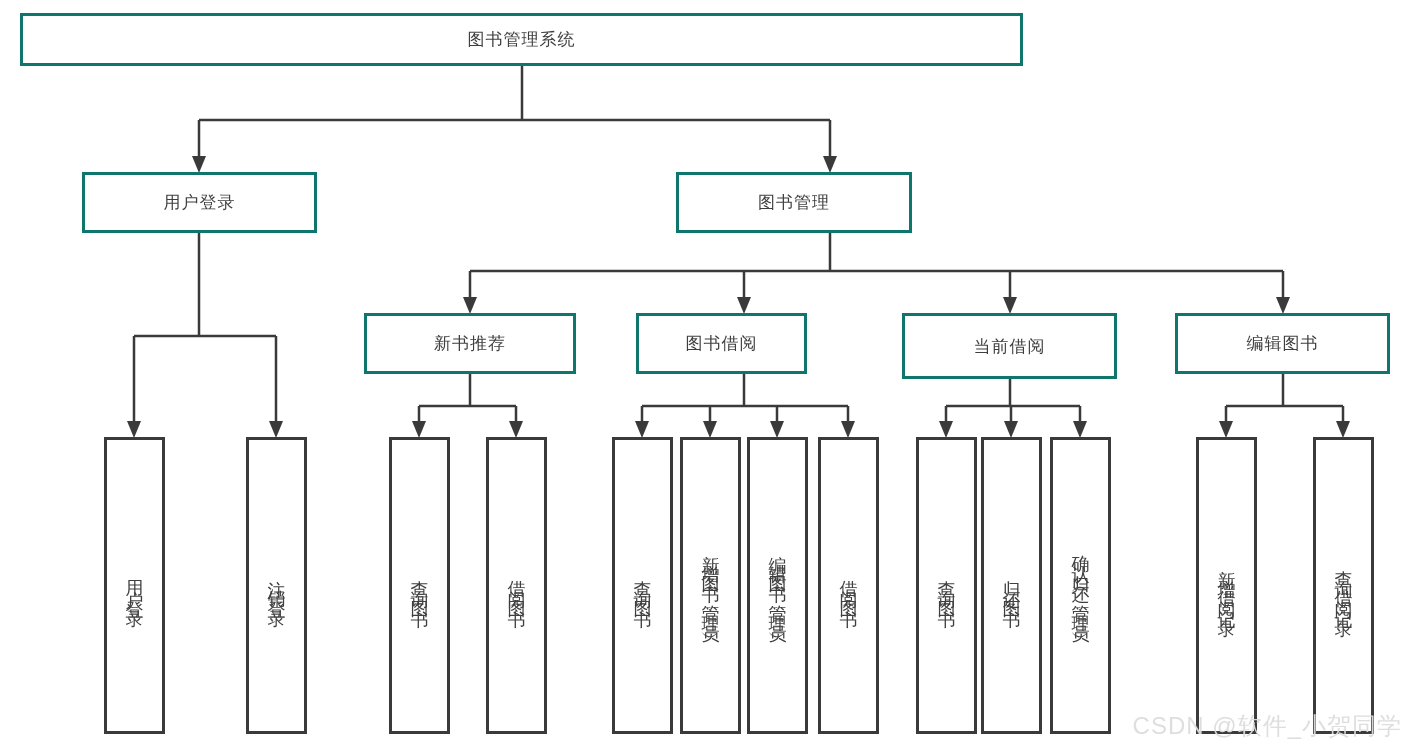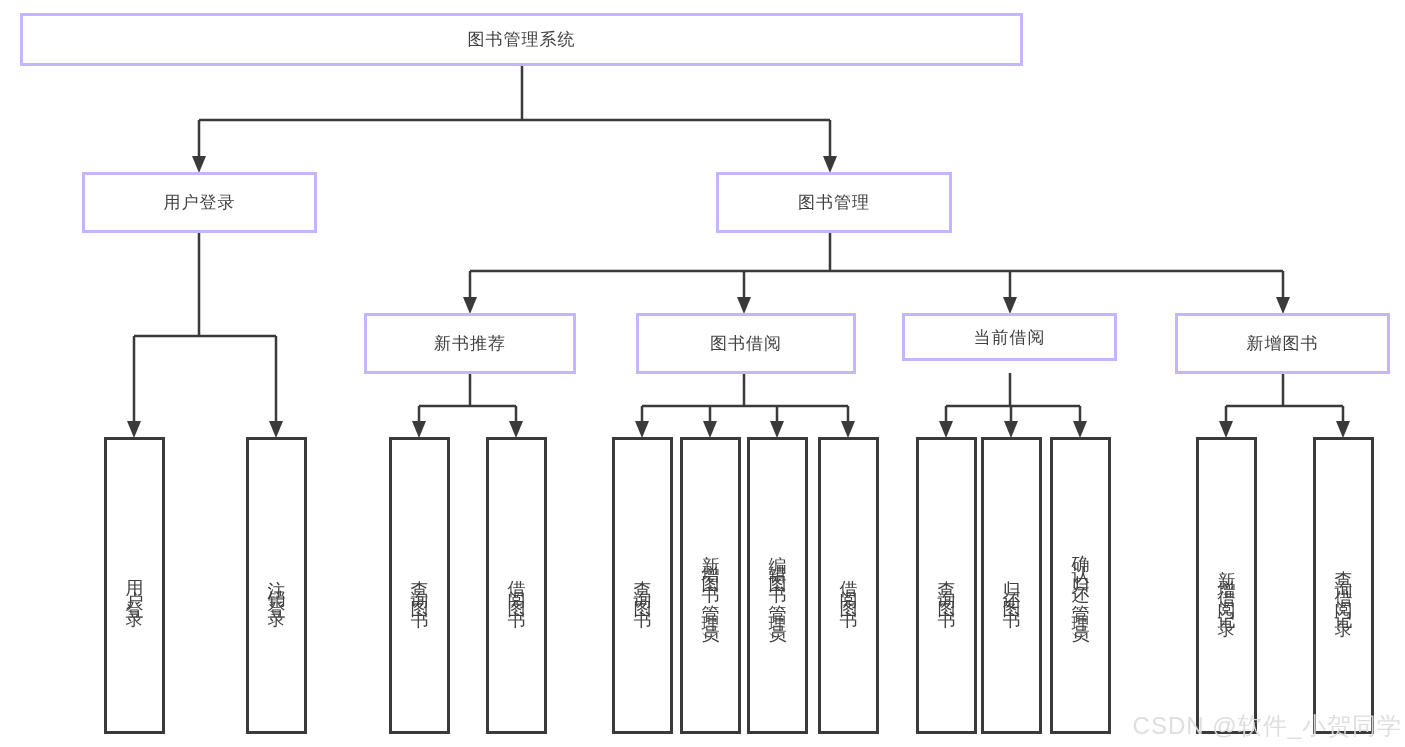--- a/index.html
+++ b/index.html
@@ -16,21 +16,21 @@
     overflow: hidden;
   }
   #connectors {
     position: absolute;
     left: 0; top: 0;
     z-index: 0;
   }
   .node {
     position: absolute;
     box-sizing: border-box;
-    border: 3px solid #c4b5fd;
+    border: 3px solid #0f766e;
     background: #ffffff;
     display: flex;
     align-items: center;
     justify-content: center;
     color: #3f3f3f;
     font-size: 17px;
     letter-spacing: 1px;
     z-index: 1;
   }
   .leaf {
@@ -116,35 +116,35 @@
     </g>
   </svg>
 
   <div class="node" style="left:20px; top:13px; width:1003px; height:53px;">
     <span>图书管理系统</span>
   </div>
 
   <div class="node" style="left:82px; top:172px; width:235px; height:61px;">
     <span>用户登录</span>
   </div>
-  <div class="node" style="left:716px; top:172px; width:236px; height:61px;align-items:center;">
+  <div class="node" style="left:676px; top:172px; width:236px; height:61px;align-items:center;">
     <span>图书管理</span>
   </div>
 
   <div class="node" style="left:364px; top:313px; width:212px; height:61px;text-align:center;">
     <span>新书推荐</span>
   </div>
-  <div class="node" style="left:636px; top:313px; width:220px; height:61px;">
+  <div class="node" style="left:636px; top:313px; width:171px; height:61px;">
     <span>图书借阅</span>
   </div>
-  <div class="node" style="left:902px; top:313px; width:215px; height:48px;">
+  <div class="node" style="left:902px; top:313px; width:215px; height:66px;">
     <span>当前借阅</span>
   </div>
   <div class="node" style="left:1175px; top:313px; width:215px; height:61px;">
-    <span>新增图书</span>
+    <span>编辑图书</span>
   </div>
 
   <div class="leaf" style="left:104px;">
     <span class="vtext">用户登录</span>
   </div>
   <div class="leaf" style="left:246px;">
     <span class="vtext">注销登录</span>
   </div>
 
   <div class="leaf" style="left:389px;">

